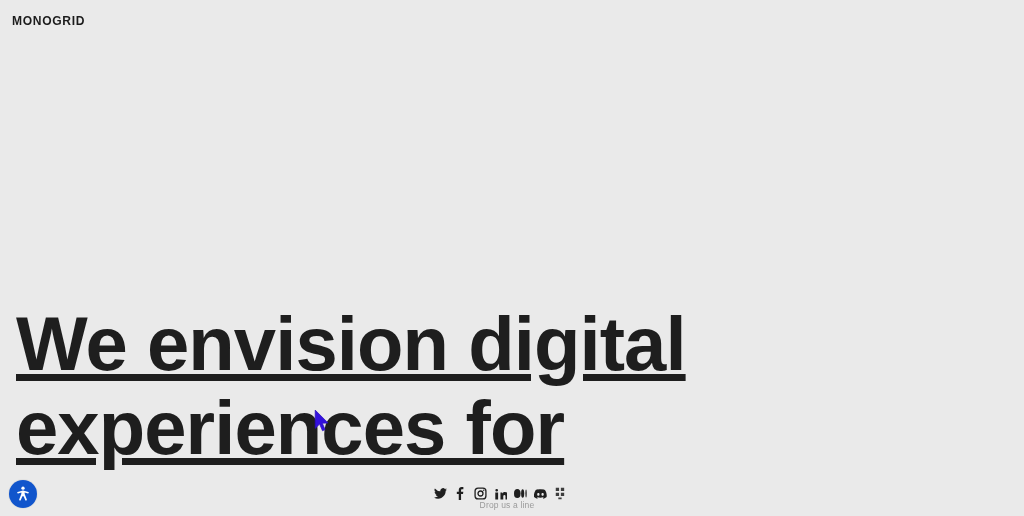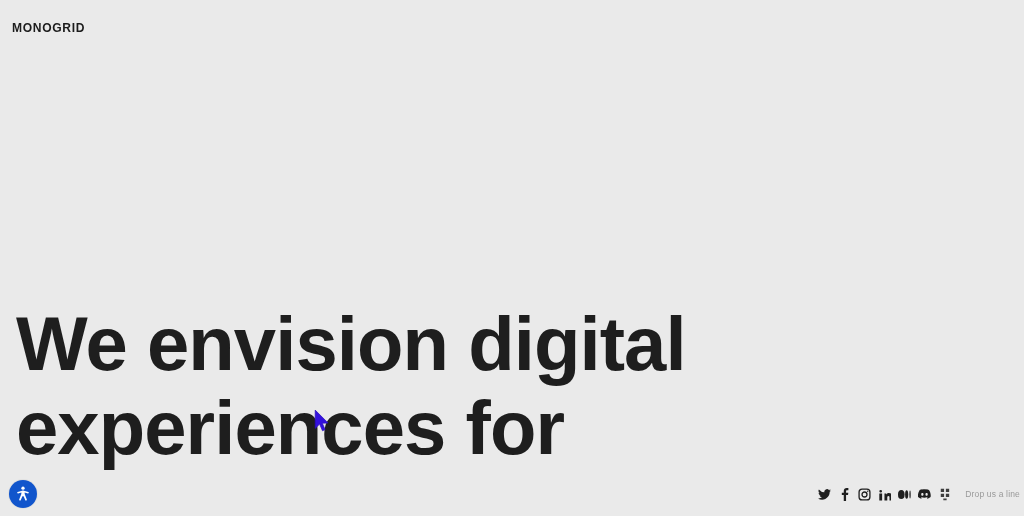--- a/index.html
+++ b/index.html
@@ -14,21 +14,21 @@
   body {
     background:#eaeaea;
     font-family:"Liberation Sans", sans-serif;
     color:#1e1e1e;
     position:relative;
   }
 
   
   .site-header {
     position:absolute;
-    top:8px; left:0;
+    top:1px; left:0;
     width:100%;
     height:38px;
     display:flex;
     align-items:center;
     padding:0 12px;
     z-index:20;
   }
   .brand-logo {
     font-family:"Liberation Sans", sans-serif;
     font-weight:bold;
@@ -60,33 +60,35 @@
     line-height:84px;
     letter-spacing:-0.012em;
     color:#1e1e1e;
     max-width:960px;
     margin-bottom:8px;
     -webkit-font-smoothing:antialiased;
   }
   .hero-heading .hline {
     display:block;
     white-space:nowrap;
+    text-decoration:underline;
   }
 
   
   .site-footer {
     position:absolute;
     bottom:0; left:0;
     width:100%;
     height:38px;
     display:flex;
     align-items:center;
     justify-content:flex-end;
-    padding:0 4px 6px 0;
+    padding:0 24px 6px 0;
     z-index:20;
+    flex-direction:column;
   }
   .social-list {
     display:flex;
     align-items:center;
     gap:7px;
   }
   .social-link {
     display:flex;
     align-items:center;
     justify-content:center;

